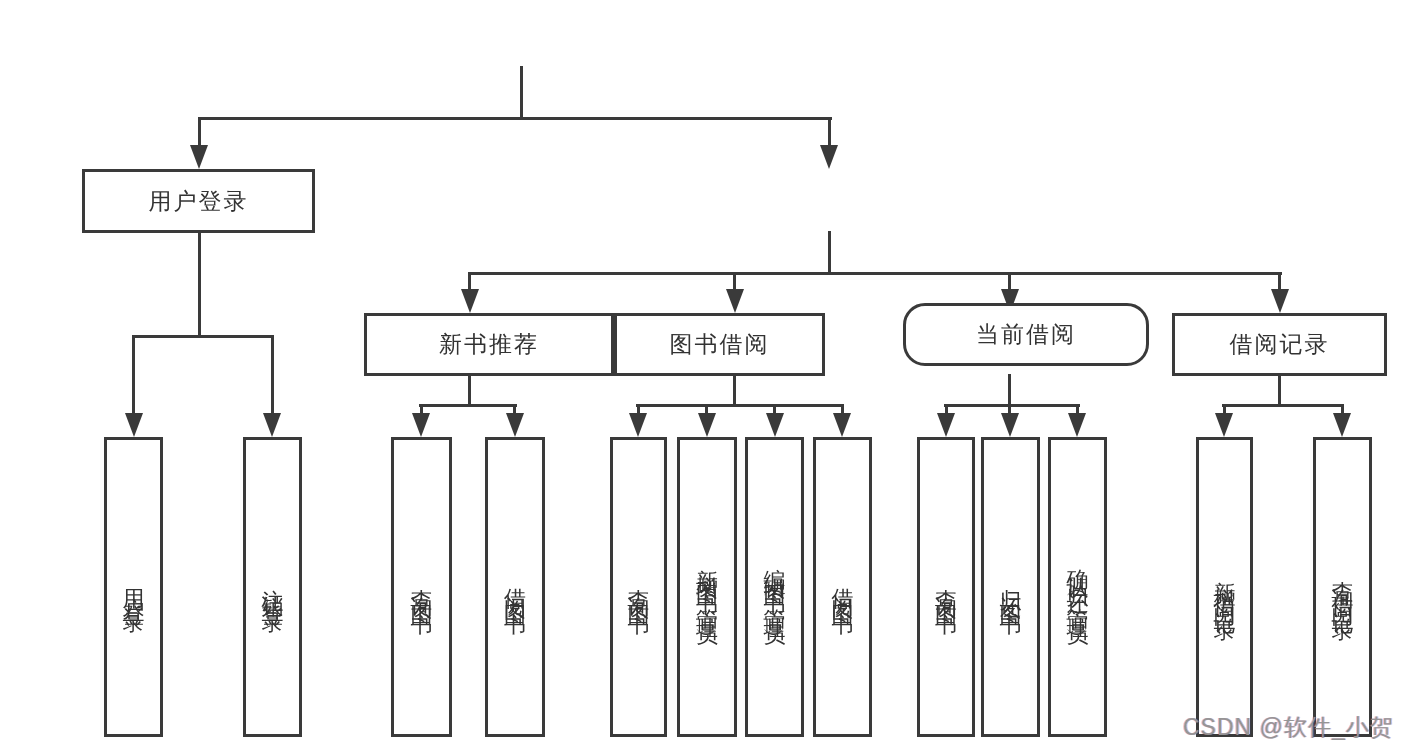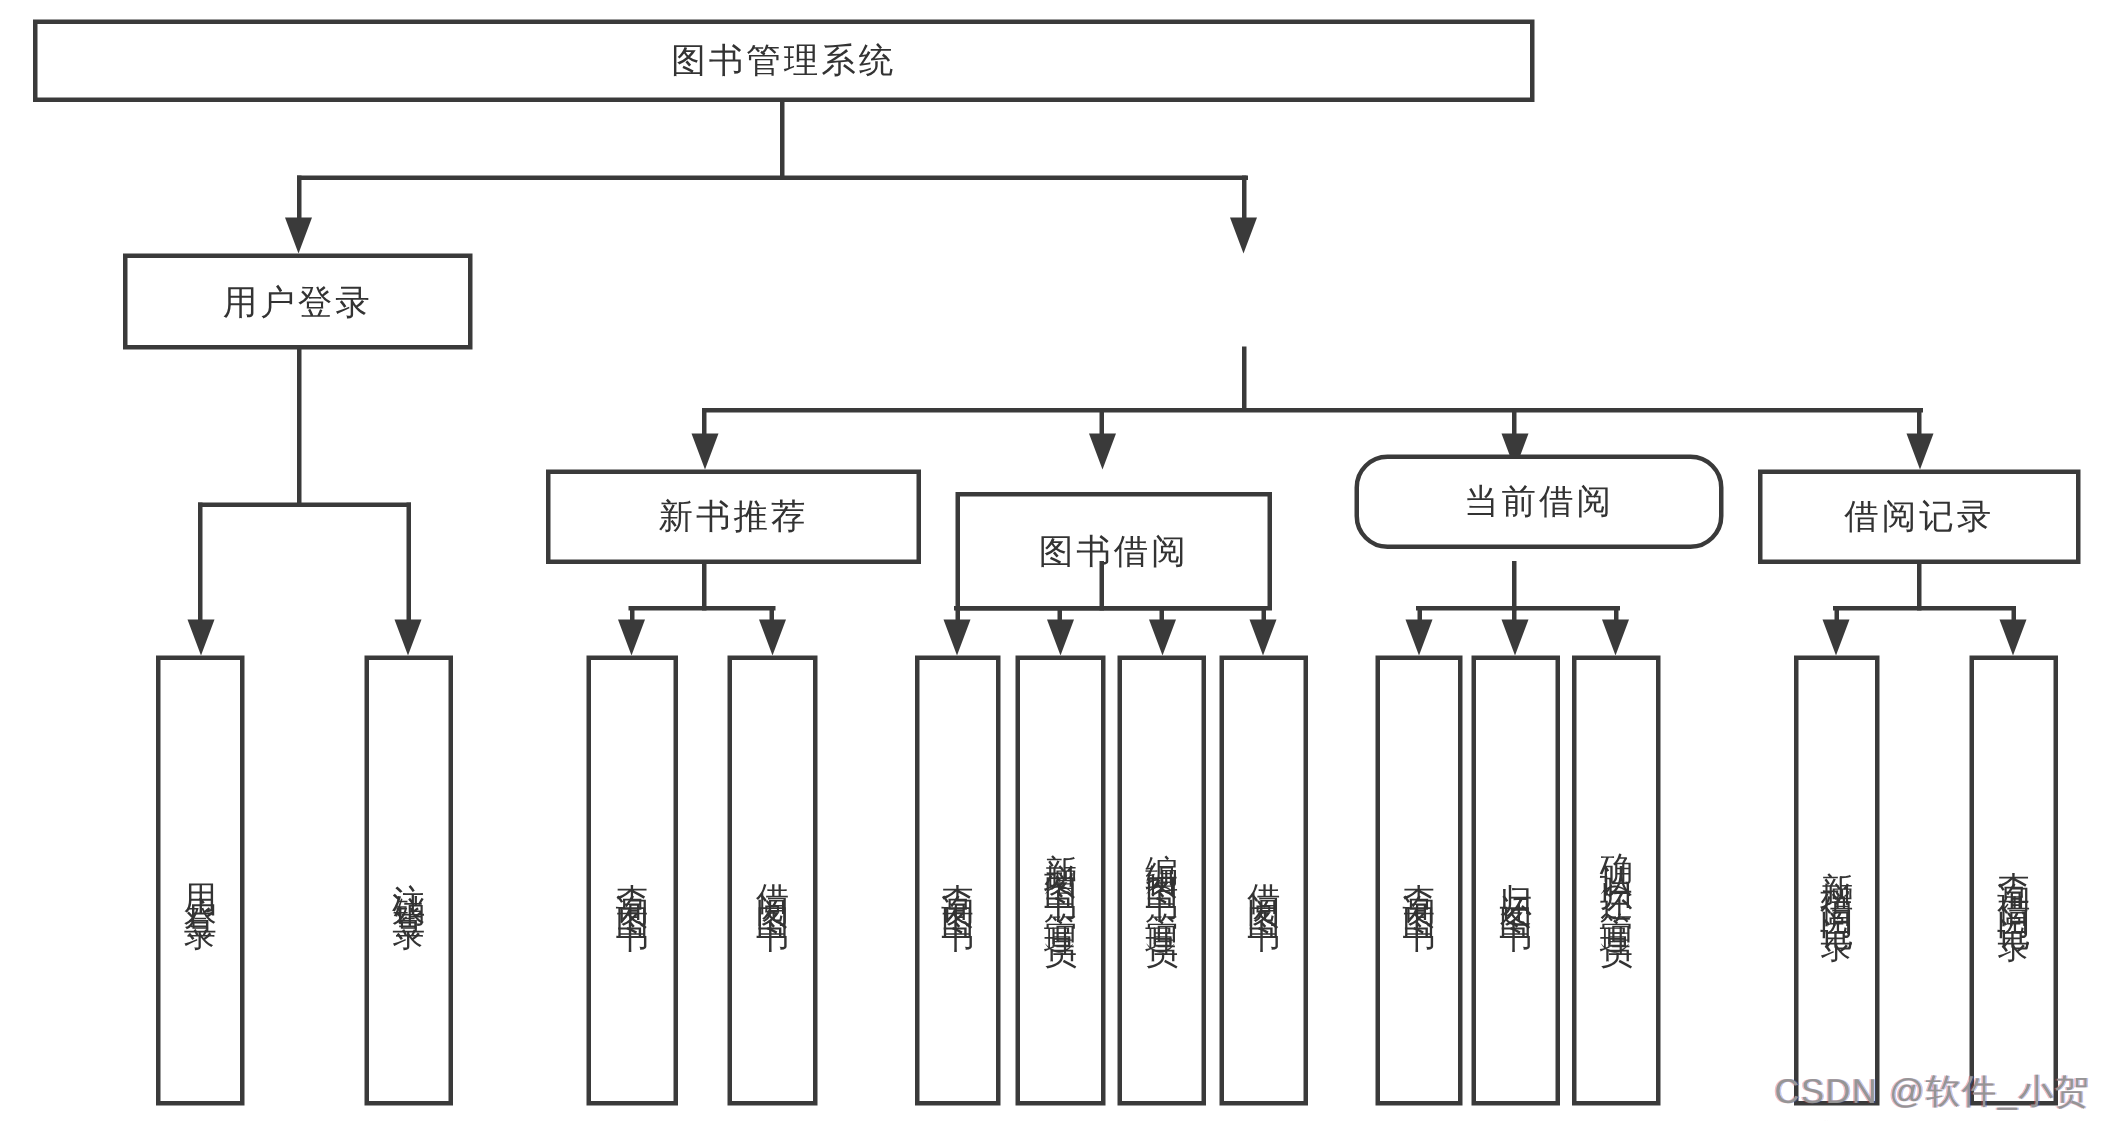--- a/index.html
+++ b/index.html
@@ -28,23 +28,20 @@
     position:absolute;left:1183px;top:712px;font-size:23px;color:#959595;
     letter-spacing:1px;z-index:5;
     text-shadow:-1px 0 0 rgba(220,70,70,.35), 1px 0 0 rgba(70,100,220,.35);
   }
 </style>
 </head>
 <body>
 
 <div class="canvas">
 
-  <div class="box" style="left:22px;top:13px;width:1001px;height:55px;">
-    <span>图书管理系统</span>
-  </div>
 
   <div class="vline" style="left:520px;top:66px;width:3px;height:54px;"></div>
   <div class="hline" style="left:198px;top:117px;width:634px;height:3px;"></div>
   <div class="vline" style="left:198px;top:117px;width:3px;height:31px;"></div>
   <div class="arrow" style="left:190px;top:145px;"></div>
   <div class="vline" style="left:828px;top:117px;width:3px;height:31px;"></div>
   <div class="arrow" style="left:820px;top:145px;"></div>
 
   <div class="box" style="left:82px;top:169px;width:233px;height:64px;">
     <span>用户登录</span>
@@ -64,21 +61,21 @@
   <div class="vline" style="left:733px;top:272px;width:3px;height:20px;"></div>
   <div class="arrow" style="left:726px;top:289px;"></div>
   <div class="vline" style="left:1008px;top:272px;width:3px;height:20px;"></div>
   <div class="arrow" style="left:1001px;top:289px;"></div>
   <div class="vline" style="left:1278px;top:272px;width:3px;height:20px;"></div>
   <div class="arrow" style="left:1271px;top:289px;"></div>
 
   <div class="box" style="left:364px;top:313px;width:250px;height:63px;">
     <span>新书推荐</span>
   </div>
-  <div class="box" style="left:637px;top:313px;width:211px;height:79px;margin-top:15px;">
+  <div class="box" style="left:614px;top:313px;width:211px;height:63px;">
     <span>图书借阅</span>
   </div>
   <div class="box" style="left:903px;top:303px;width:246px;height:63px;border-radius:22px;">
     <span>当前借阅</span>
   </div>
   <div class="box" style="left:1172px;top:313px;width:215px;height:63px;">
     <span>借阅记录</span>
   </div>
 
   <div class="vline" style="left:468px;top:374px;width:3px;height:33px;"></div>

